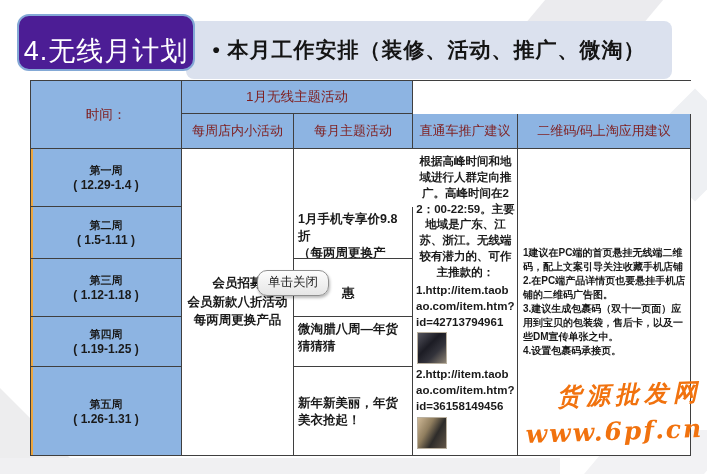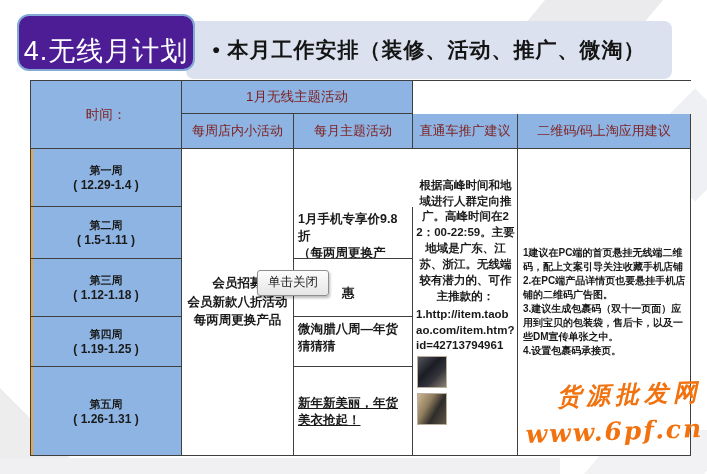--- a/index.html
+++ b/index.html
@@ -45,37 +45,37 @@
   .hdr-group { font-size:13.5px; }
   .time-cell { display:flex; flex-direction:column; align-items:center; justify-content:center;
     font-weight:bold; text-align:center; box-shadow:inset 2px 0 0 #eda63f; }
   .time-cell .wk { font-size:11px; }
   .time-cell .rg { font-size:12px; }
   .merged-center { display:flex; flex-direction:column; align-items:center; justify-content:center;
     font-weight:bold; font-size:12.5px; text-align:center; line-height:1.5;
     white-space:pre-line; }
   .mcell { padding:4px 3px 2px 4px; font-weight:bold; font-size:12.5px; line-height:1.35;
     white-space:pre-line; }
-  .mcell.v-center { display:flex; align-items:center;text-decoration:underline; }
+  .mcell.v-center { display:flex; align-items:center; }
   .frag-line { display:block; padding-left:44px; }
   .train-cell { padding:4px 2px 2px 3px; font-weight:bold; font-size:11.5px; line-height:1.38;
     display:flex; flex-direction:column; justify-content:center; word-break:break-all; }
   .train-cell .intro { margin-bottom:2px;text-align:center; }
   .link-line { word-break:break-all; }
   .thumb { width:30px; height:32px; margin:2px 0 3px 1px; border:1px solid #b9b0a0; }
   .thumb1 { background:linear-gradient(135deg,#55555e 0%,#1c1c24 40%,#33333b 65%,#8d8374 100%); }
   .thumb2 { background:linear-gradient(120deg,#cdb795 0%,#907e5f 35%,#2e2c2a 62%,#615547 100%); }
   .qr-cell { padding:4px 3px 4px 5px; font-weight:bold; font-size:10px; line-height:1.4;
     display:flex; flex-direction:column; justify-content:center; white-space:pre-line; }
 
   
   .tooltip { position:absolute; left:257px; top:270px; z-index:5;
     padding:3px 10px 4px 10px; font-size:12.5px; color:#222; font-weight:normal;
     background:linear-gradient(#fcfcfc,#e6e6e6); border:1px solid #8f8f8f;
-    border-radius:3px; box-shadow:1px 2px 3px rgba(0,0,0,.28); cursor:pointer; }
+    border-radius:10px; box-shadow:1px 2px 3px rgba(0,0,0,.28); cursor:pointer; }
 
   
   .watermark { position:absolute; right:4px; top:379px; z-index:6; text-align:right;
     color:#f1720e; font-family:"DejaVu Serif","Liberation Serif",serif;
     font-style:italic; font-weight:bold; transform:rotate(-2deg); }
   .watermark .w1 { font-size:24px; letter-spacing:5px; }
   .watermark .w2 { font-size:25px; letter-spacing:2px; margin-top:6px; }
 </style>
 </head>
 <body>
@@ -136,20 +136,21 @@
       <span class="frag-line">惠</span>
       
     </div>
     <div class="cell mcell" style="grid-area:6/3/7/4">微淘腊八周—年货猜猜猜</div>
     <div class="cell mcell v-center" style="grid-area:7/3/8/4">新年新美丽，年货美衣抢起！</div>
 
     <div class="cell train-cell" style="grid-area:3/4/8/5">
       <div class="intro">根据高峰时间和地域进行人群定向推广。高峰时间在22：00-22:59。主要地域是广东、江苏、浙江。无线端较有潜力的、可作主推款的：</div>
       <div class="link-line">1.http://item.taobao.com/item.htm?id=42713794961</div>
       <div class="thumb thumb1"></div>
+      <div class="link-line">2.http://item.taobao.com/item.htm?id=36158149456</div>
       <div class="thumb thumb2"></div>
     </div>
 
     <div class="cell qr-cell" style="grid-area:3/5/8/6">1建议在PC端的首页悬挂无线端二维码，配上文案引导关注收藏手机店铺
 2.在PC端产品详情页也要悬挂手机店铺的二维码广告图。
 3.建议生成包裹码（双十一页面）应用到宝贝的包装袋，售后卡，以及一些DM宣传单张之中。
 4.设置包裹码承接页。</div>
 
   </div>
 

